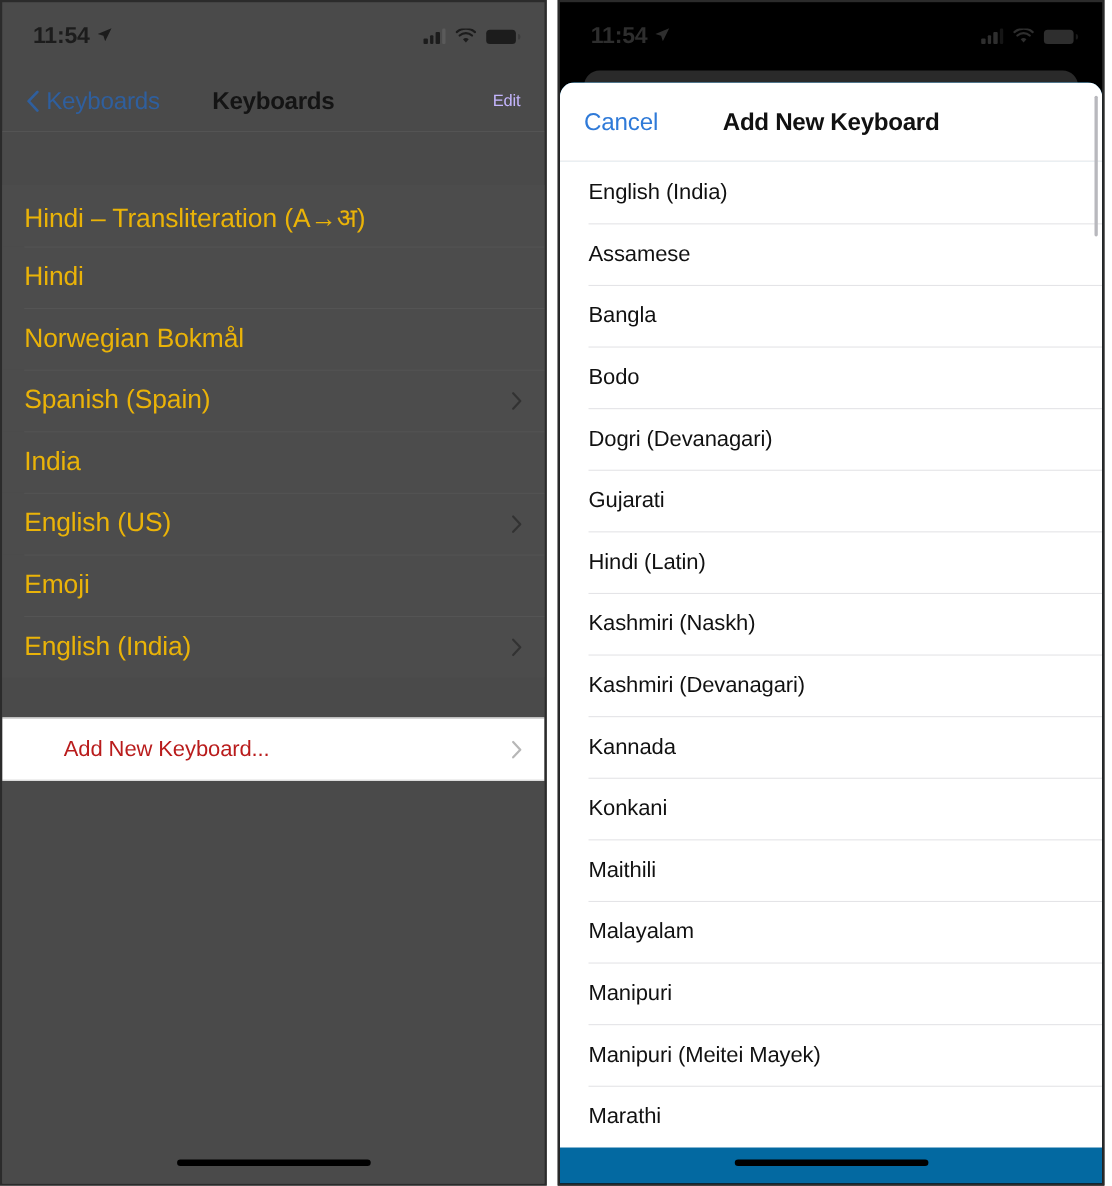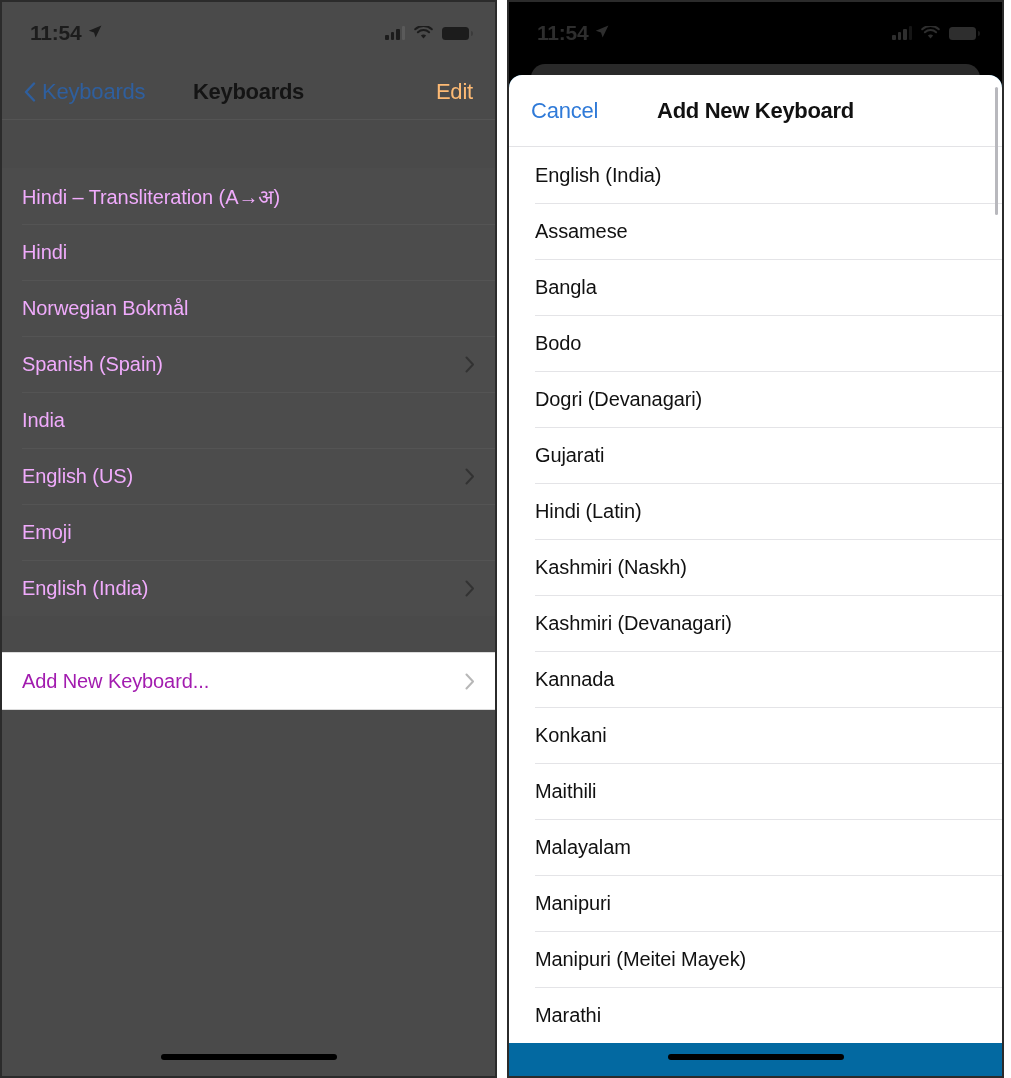--- a/index.html
+++ b/index.html
@@ -124,22 +124,22 @@
     left: 0; right: 0;
     text-align: center;
     font-size: 22px;
     font-weight: 700;
     color: #141414;
     letter-spacing: -0.3px;
     pointer-events: none;
   }
   .nav-edit {
     margin-left: auto;
-    color: #fdba74;
-    font-size: 22px;
+    color: #c4b5fd;
+    font-size: 15px;
     letter-spacing: -0.2px;
   }
 
   
   .left-body {
     position: relative;
     height: calc(1078px - 62px - 57px);
     background: #4a4a4a;
   }
   .gap-block { height: 48px; }
@@ -157,22 +157,22 @@
   .kb-row:first-child:after {
     content: "";
     position: absolute;
     left: 20px; right: 0;
     height: 1px;
     background: #545454;
   }
   .kb-row + .kb-row:before { top: 0; }
   .kb-row:first-child:after { display: none; }
   .kb-label {
-    font-size: 20px;
-    color: #f0abfc;
+    font-size: 24px;
+    color: #eab308;
     letter-spacing: -0.1px;
     text-align: center;
   }
   .kb-chevron {
     margin-left: auto;
     width: 10px; height: 17px;
     opacity: 0.45;
   }
 
   .spacer-block { height: 36px; background: #4a4a4a; }
@@ -184,22 +184,23 @@
   }
   .add-row {
     height: 56px;
     display: flex;
     align-items: center;
     padding: 0 20px;
     background: #ffffff;
   }
   .add-label {
     font-size: 20px;
-    color: #a21caf;
+    color: #b91c1c;
     letter-spacing: -0.1px;
+    margin-left: 36px;
   }
   .add-chevron {
     margin-left: auto;
     width: 10px; height: 17px;
     opacity: 0.35;
   }
 
   .left-rest {
     background: #4a4a4a;
     position: absolute;

